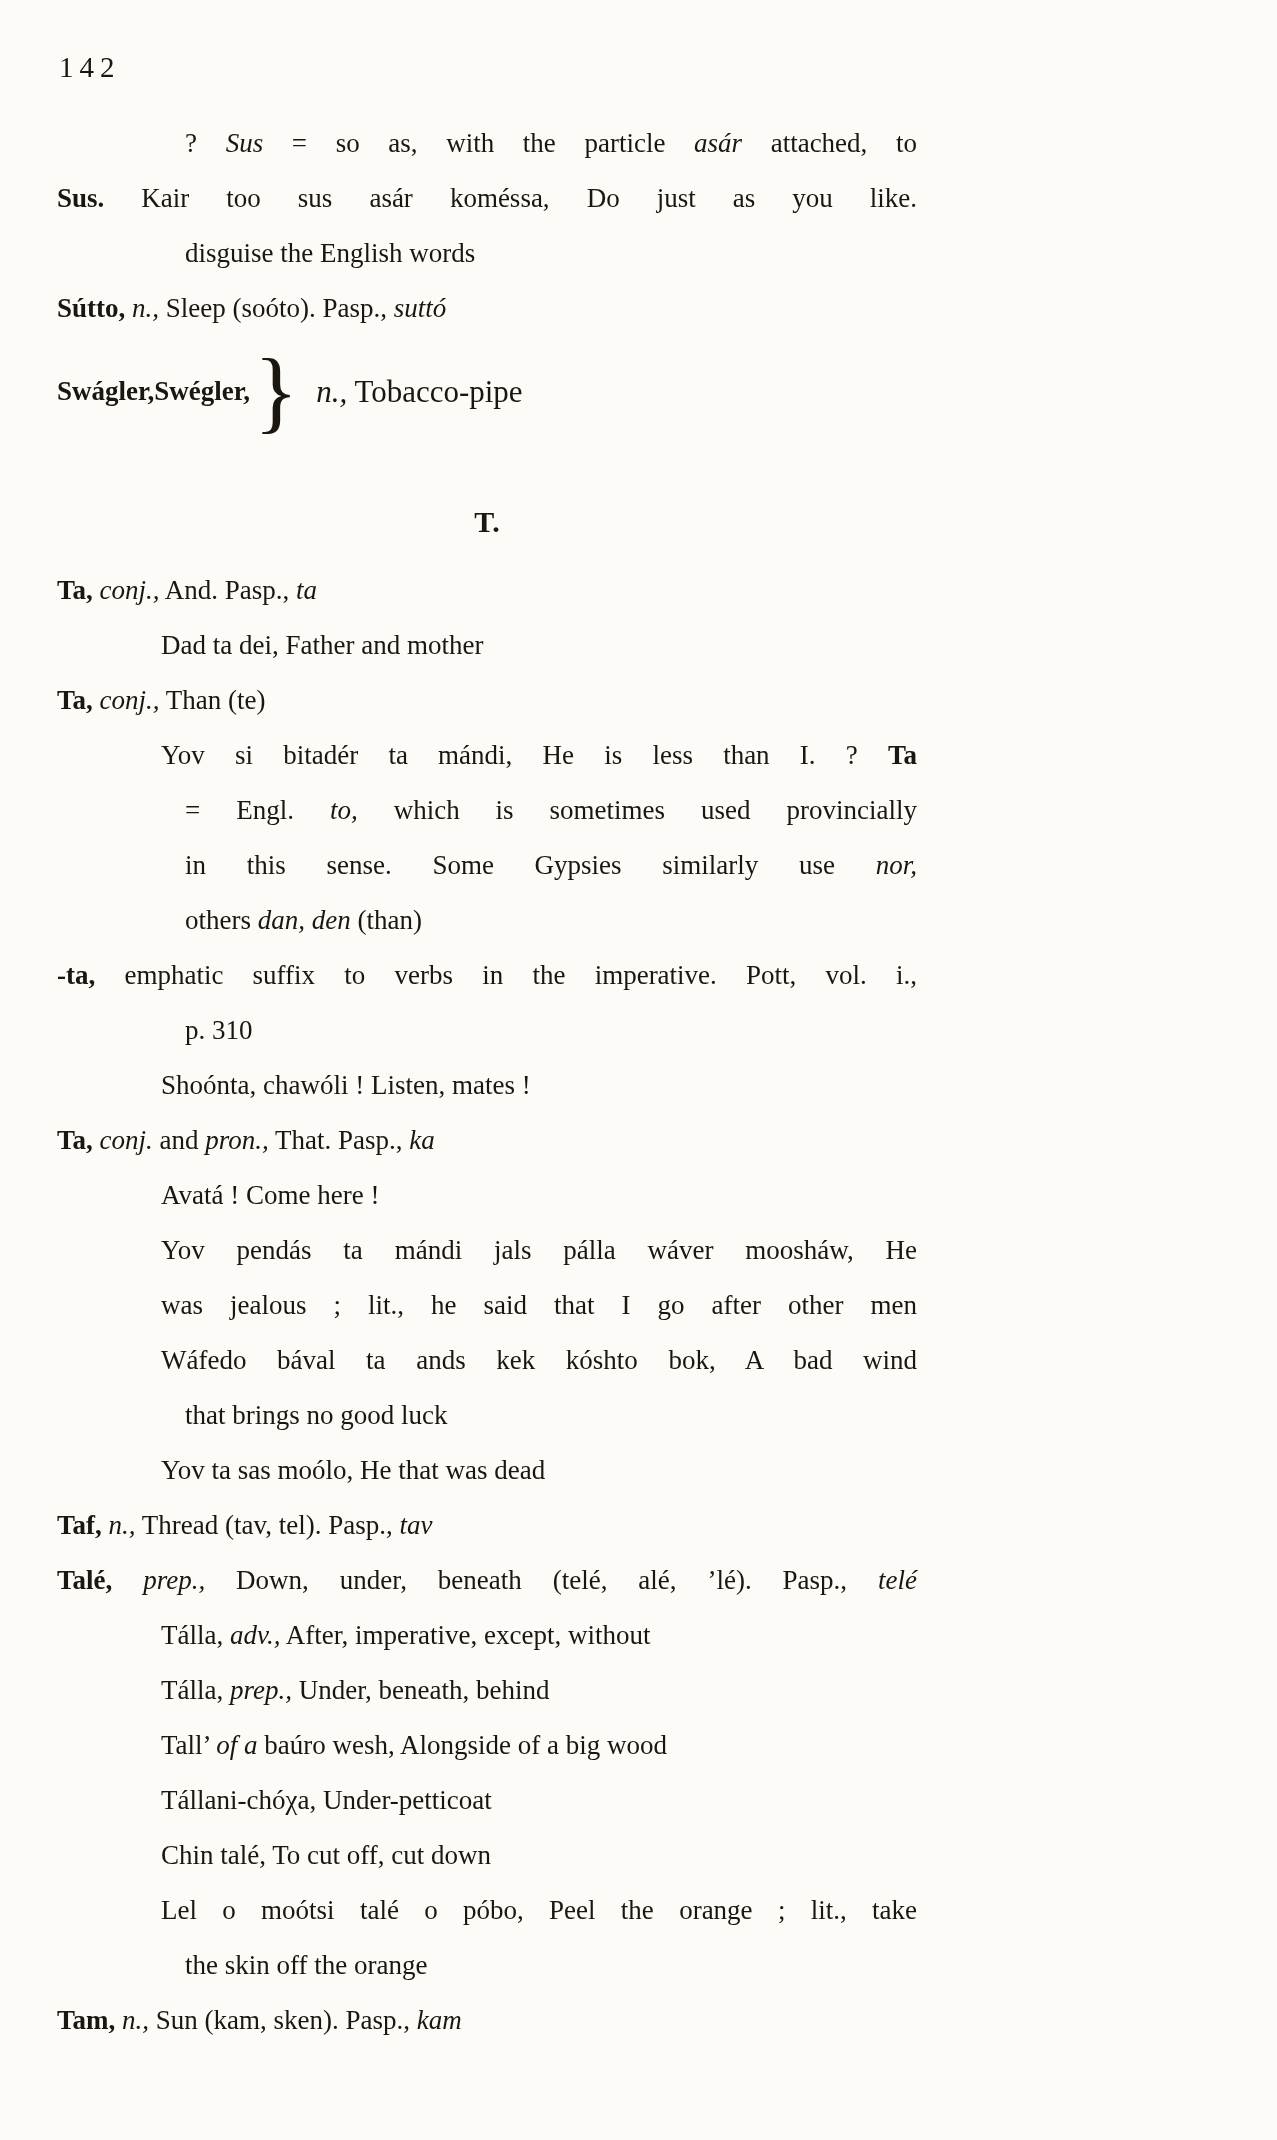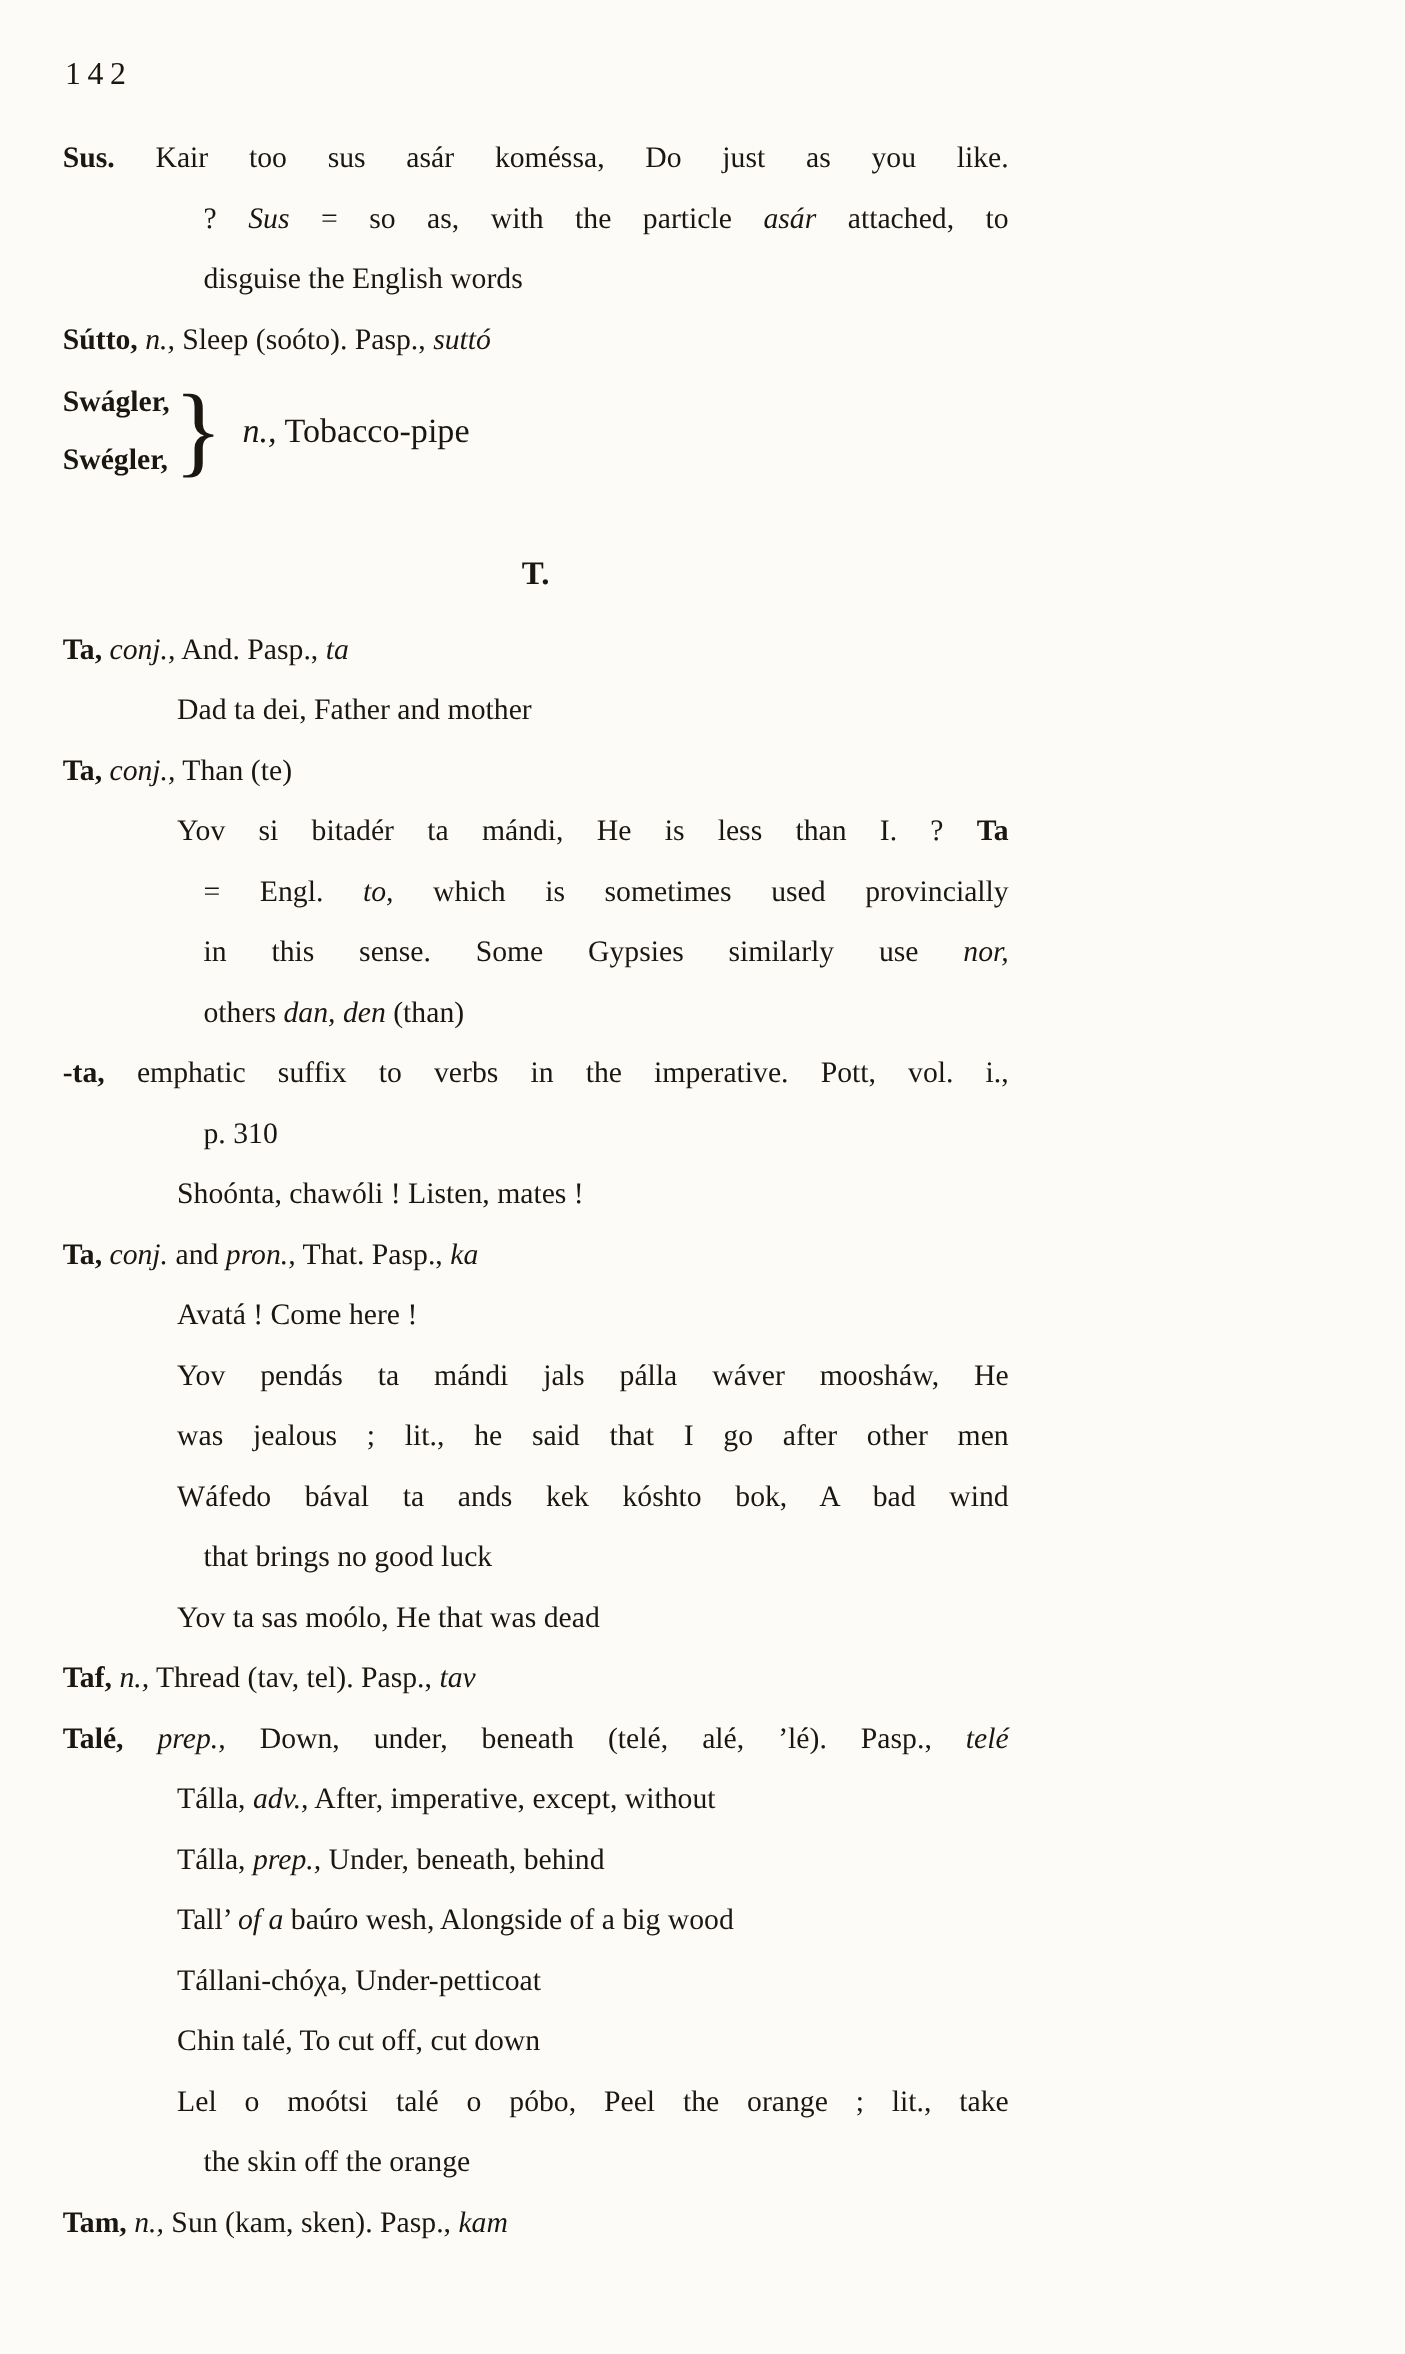--- a/index.html
+++ b/index.html
@@ -58,21 +58,21 @@
     line-height: 55px;
     margin-top: 48px;
     margin-bottom: 14px;
   }
   .brace-entry {
     display: flex;
     align-items: center;
     width: 860px;
     height: 110px;
   }
-  .brace-heads { display: flex; flex-direction: column; }
+  .brace-heads { display: flex; flex-direction: row; }
   .brace-head {
     font-weight: bold;
     font-size: 27px;
     line-height: 52px;
   }
   .brace-glyph {
     font-size: 92px;
     line-height: 104px;
     margin: 0 18px 0 4px;
     font-weight: normal;
@@ -80,22 +80,22 @@
   .brace-def { font-size: 31px; line-height: 55px; }
 </style>
 </head>
 <body>
 
 <div class="page">
   <header class="page-header">
     <span class="page-number">142</span>
   </header>
   <main class="text-body">
+      <div class="line ind-2 just"><span>? </span><span class="seg-i">Sus</span><span> = so as, with the particle </span><span class="seg-i">asár</span><span> attached, to</span></div>
       <div class="line ind-0 just"><span class="seg-b">Sus.</span><span> Kair too sus asár koméssa, Do just as you like.</span></div>
-      <div class="line ind-2 just"><span>? </span><span class="seg-i">Sus</span><span> = so as, with the particle </span><span class="seg-i">asár</span><span> attached, to</span></div>
       <div class="line ind-2"><span>disguise the English words</span></div>
       <div class="line ind-0"><span class="seg-b">Sútto,</span><span> </span><span class="seg-i">n.,</span><span> Sleep (soóto). Pasp., </span><span class="seg-i">suttó</span></div>
       <div class="brace-entry">
         <div class="brace-heads">
           <div class="brace-head">Swágler,</div>
           <div class="brace-head">Swégler,</div>
         </div>
         <div class="brace-glyph">}</div>
         <div class="brace-def"><span class="seg-i">n.,</span><span> Tobacco-pipe</span></div>
       </div>

